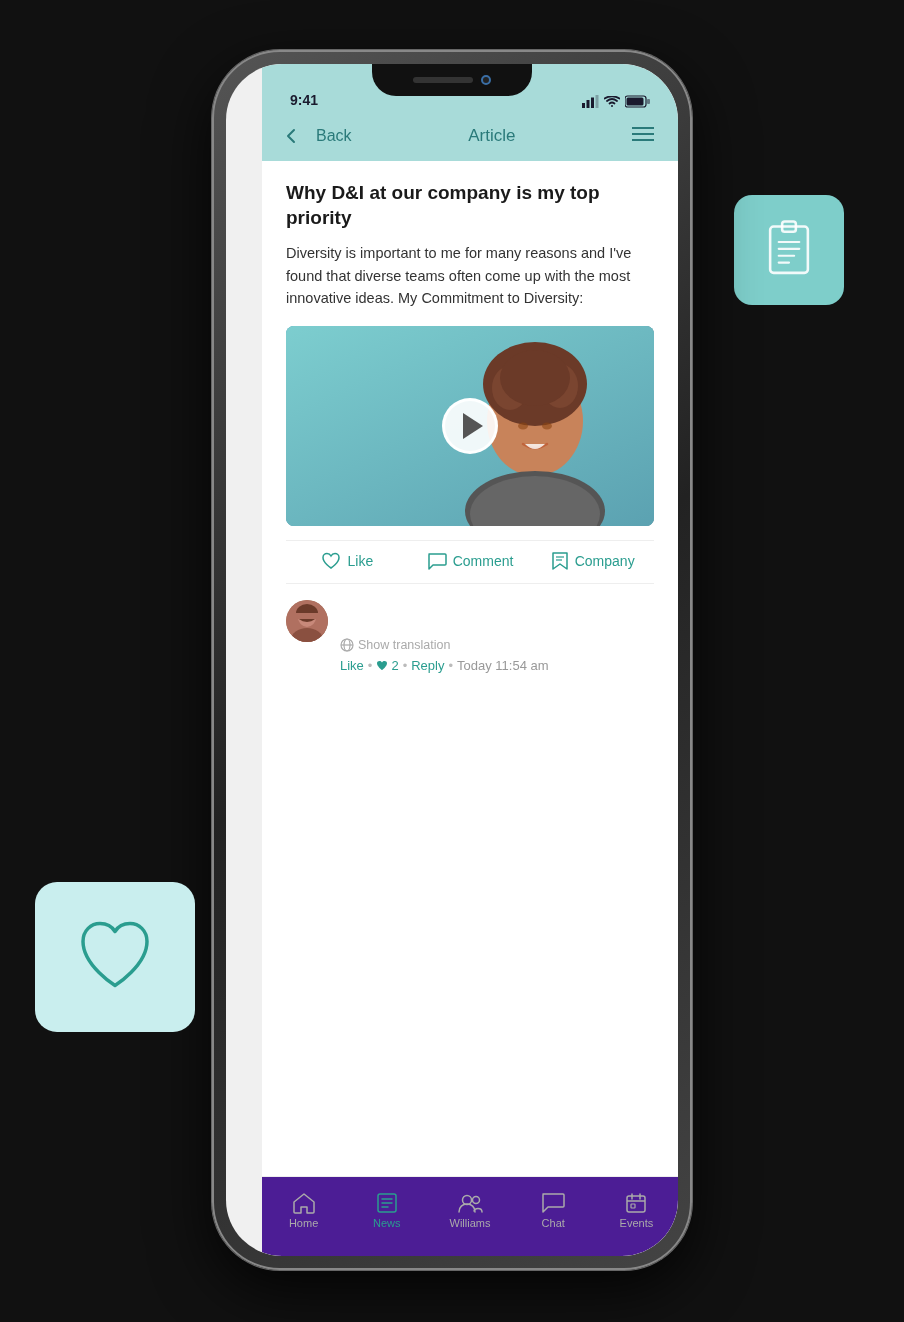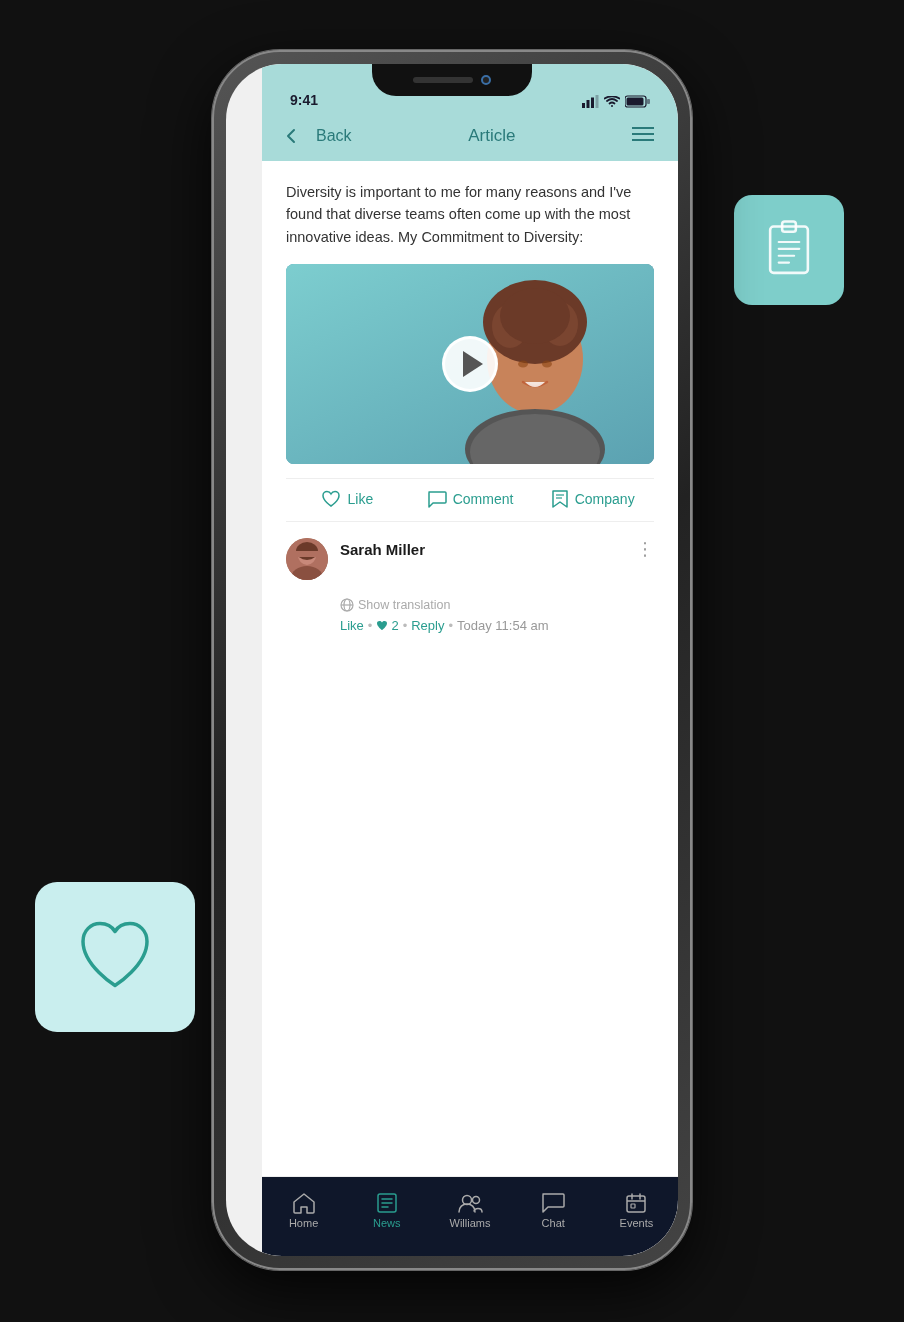--- a/index.html
+++ b/index.html
@@ -318,21 +318,21 @@
       align-items: center;
       gap: 3px;
       color: #2a9d8f;
     }
     .comment-actions .timestamp {
       color: #999;
     }
 
     
     .bottom-nav {
-      background: #0f172a;
+      background: #4c1d95;
       border-top: 1px solid #eee;
       display: flex;
       align-items: center;
       padding: 8px 0 20px;
       height: 80px;
     }
     .nav-item {
       flex: 1;
       display: flex;
       flex-direction: column;
@@ -438,20 +438,21 @@
           <div class="nav-menu">
             <svg width="22" height="16" viewBox="0 0 22 16">
               <line x1="0" y1="2" x2="22" y2="2" stroke="#2a7a7a" stroke-width="2.2" stroke-linecap="round"></line>
               <line x1="0" y1="8" x2="22" y2="8" stroke="#2a7a7a" stroke-width="2.2" stroke-linecap="round"></line>
               <line x1="0" y1="14" x2="22" y2="14" stroke="#2a7a7a" stroke-width="2.2" stroke-linecap="round"></line>
             </svg>
           </div>
         </div>
 
         <div class="article-body">
+          <h1 class="article-title">Why D&amp;I at our company is my top priority</h1>
           <p class="article-text">Diversity is important to me for many reasons and I've found that diverse teams often come up with the most innovative ideas. My Commitment to Diversity:</p>
 
           <div class="video-container">
 
             <svg style="position:absolute;width:100%;height:100%;top:0;left:0;" viewBox="0 0 430 200" preserveAspectRatio="xMidYMid slice">
               <rect width="430" height="200" fill="#6ab5c5"></rect>
 
               <rect x="0" y="0" width="430" height="200" fill="url(#bg-grad)"></rect>
               <defs>
                 <linearGradient id="bg-grad" x1="0%" y1="0%" x2="100%" y2="100%">
@@ -513,24 +514,20 @@
               <svg viewBox="0 0 42 42" width="42" height="42">
                 <rect width="42" height="42" rx="21" fill="#b07060"></rect>
                 <ellipse cx="21" cy="17" rx="9" ry="10" fill="#c8897a"></ellipse>
                 <ellipse cx="21" cy="40" rx="16" ry="12" fill="#8a5040"></ellipse>
 
                 <ellipse cx="21" cy="13" rx="11" ry="9" fill="#6b3a2a"></ellipse>
                 <rect x="10" y="13" width="22" height="6" fill="#b07060"></rect>
               </svg>
             </div>
             <div class="comment-content">
-              <div class="comment-header">
-                <span class="commenter-name">Sarah Miller</span>
-                <span class="comment-menu">⋮</span>
-              </div>
               <div class="translation-btn">
                 <svg width="14" height="14" viewBox="0 0 14 14">
                   <circle cx="7" cy="7" r="6" stroke="#aaa" stroke-width="1.2" fill="none"></circle>
                   <ellipse cx="7" cy="7" rx="3" ry="6" stroke="#aaa" stroke-width="1.2" fill="none"></ellipse>
                   <line x1="1" y1="7" x2="13" y2="7" stroke="#aaa" stroke-width="1.2"></line>
                 </svg>
                 <span>Show translation</span>
               </div>
               <div class="comment-actions">
                 <span class="action-link">Like</span>

